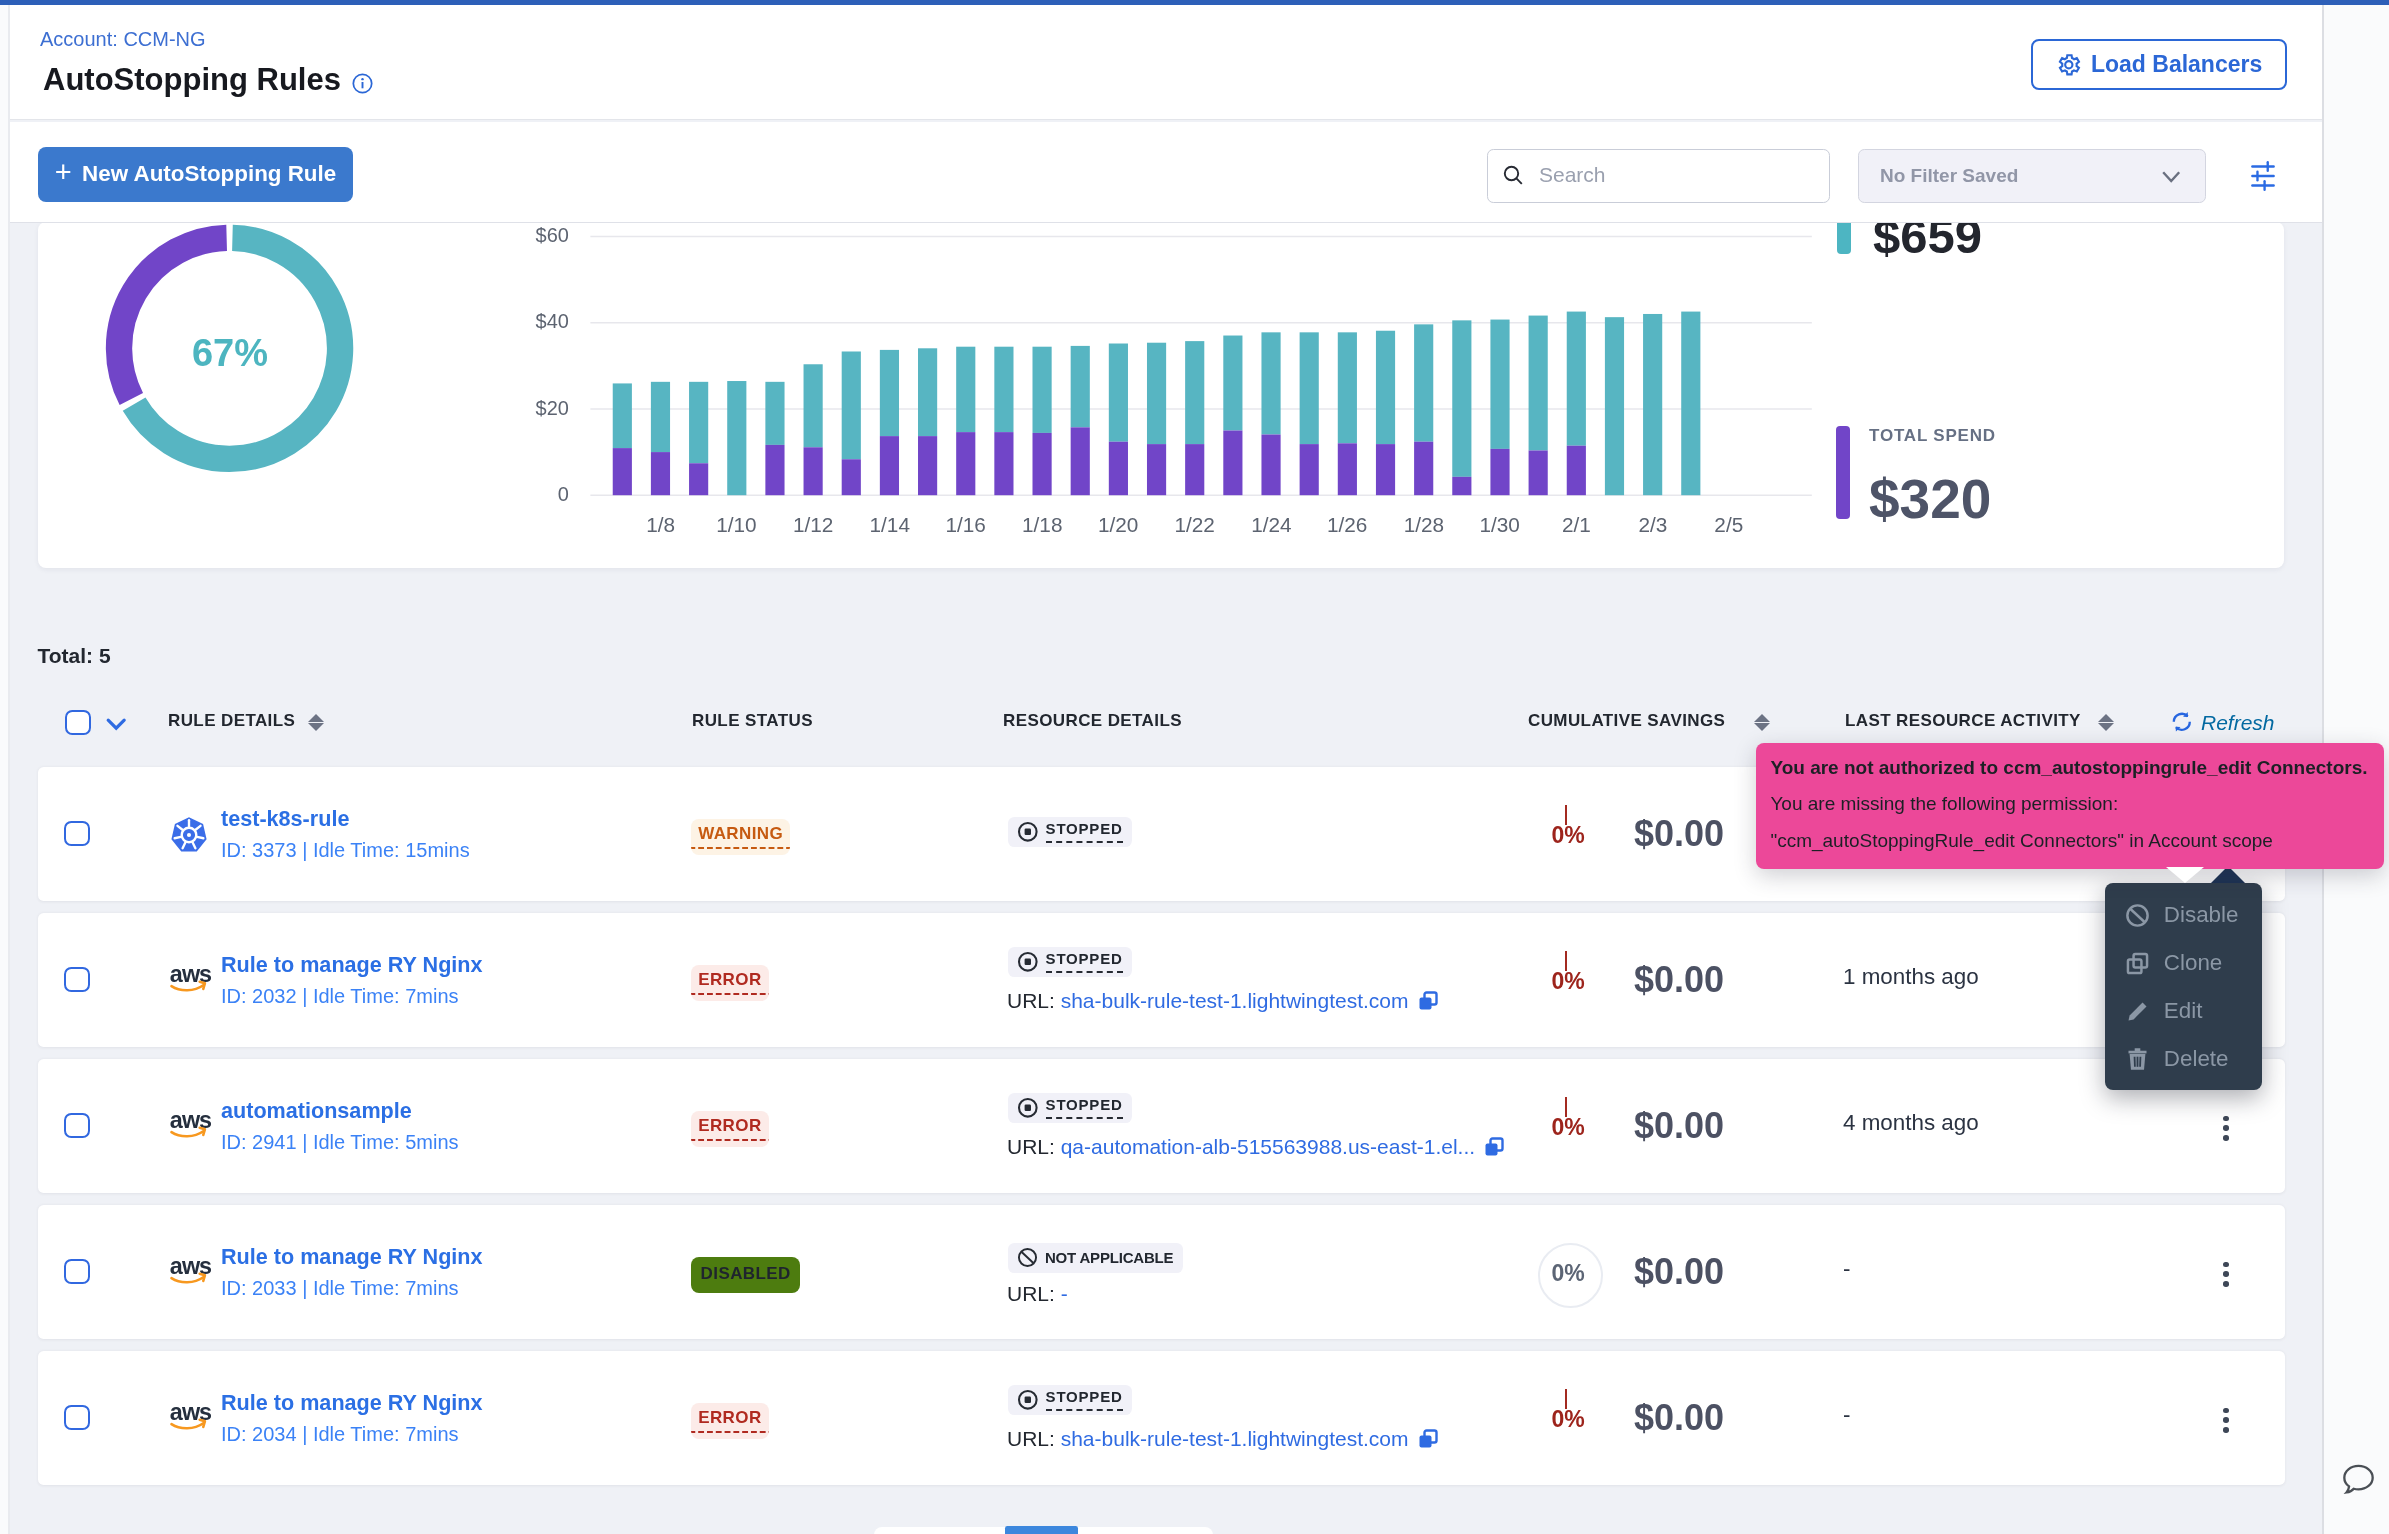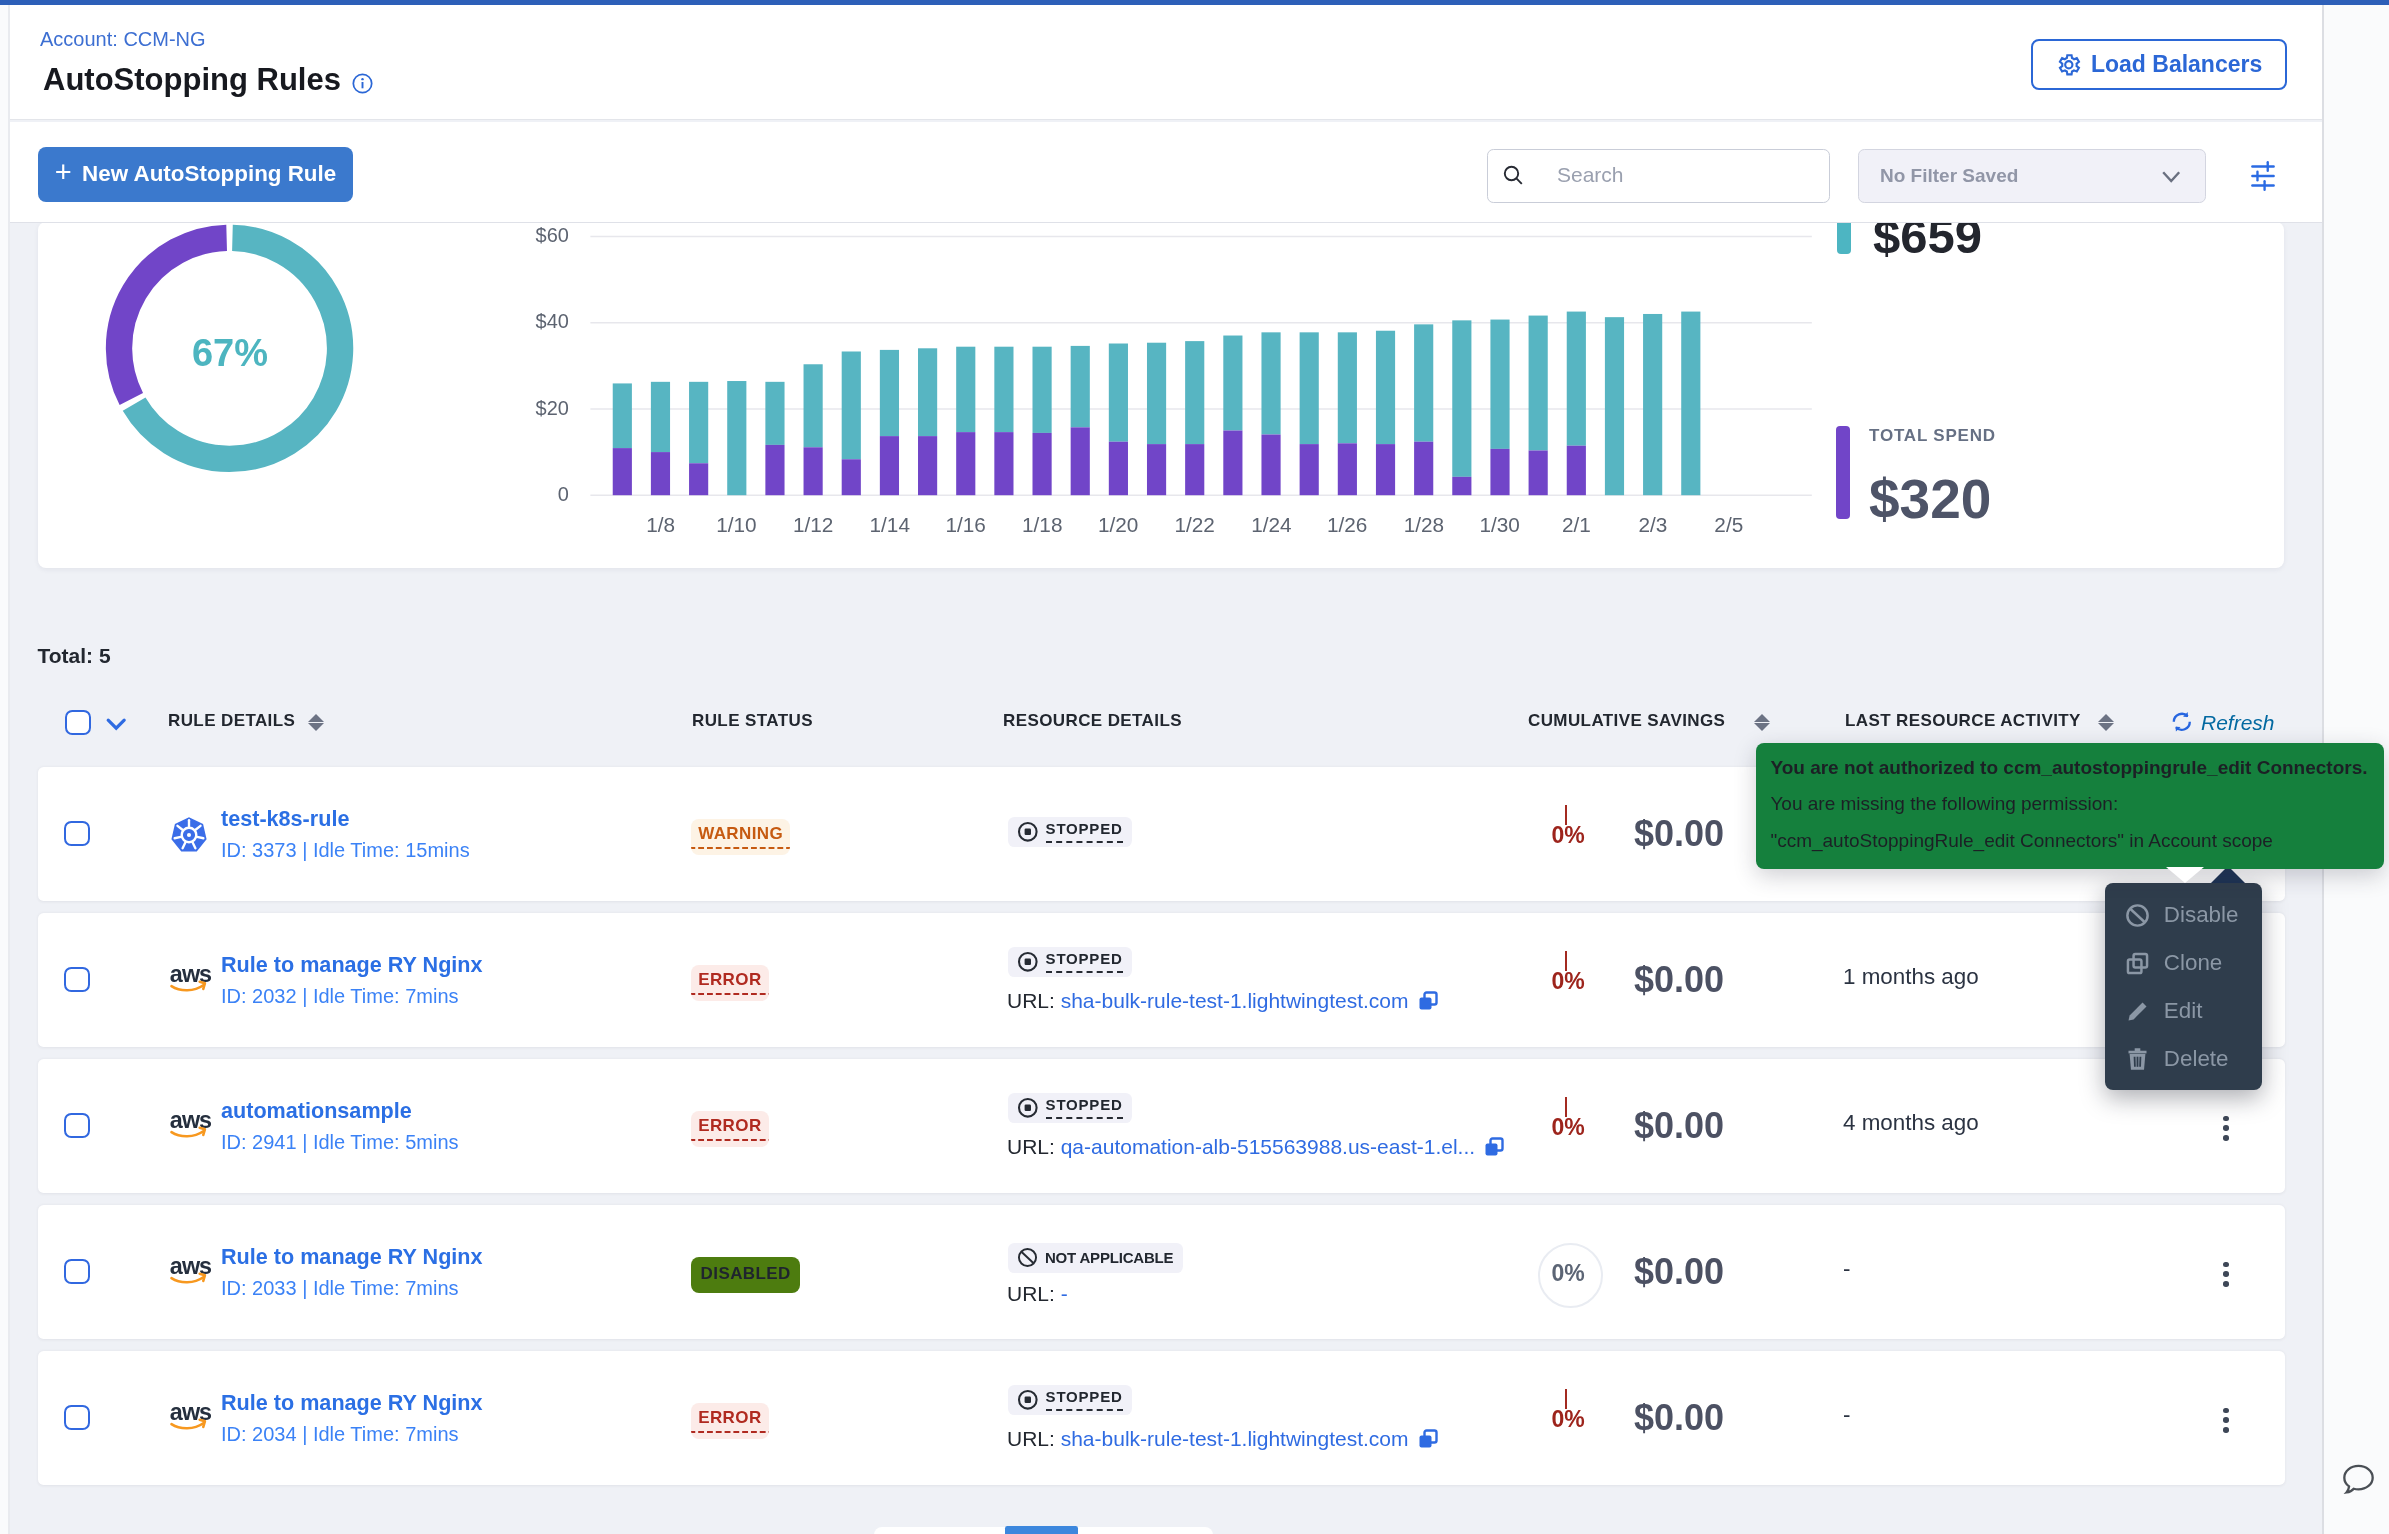--- a/index.html
+++ b/index.html
@@ -9,21 +9,21 @@
 #lline { position:absolute; left:8px; top:4.8px; width:1.6px; height:1530px; background:#e9ebef; z-index:35; }
 #rline { position:absolute; left:2322px; top:4.8px; width:1.6px; height:1530px; background:#dcdee3; z-index:35; }
 #hdr { position:absolute; left:0; top:0; width:100%; height:115px; background:#fff; border-bottom:1.6px solid #e3e5ea; z-index:30; }
 #toolbar { position:absolute; left:0; top:117px; width:100%; height:101px; background:#fff; border-bottom:1.6px solid #dfe1e8; z-index:30; }
 .acct { position:absolute; left:32px; top:23px; font-size:20px; color:#3d6fd2; }
 .title { position:absolute; left:35px; top:57px; font-size:31px; font-weight:bold; color:#17191f; }
 .info { position:absolute; left:344px; top:68px; }
 .lbbtn { position:absolute; left:2023px; top:34px; width:256px; height:51px; border:2px solid #2b67d6; border-radius:8px; background:#fff; color:#2b67d6; font-size:23px; font-weight:bold; display:flex; align-items:center; justify-content:center; }
 .newbtn { position:absolute; left:30px; top:25px; width:315px; height:55px; background:#3b79cd; border-radius:8px; color:#fff; font-size:22.4px; font-weight:bold; display:flex; align-items:center; justify-content:center; }
 .search { position:absolute; left:1479px; top:27px; width:343px; height:54px; border:1.6px solid #c9cdd8; border-radius:6.4px; background:#fff; }
-.search span { position:absolute; left:51px; top:12.8px; font-size:21px; color:#9aa0af;margin-left:18px; }
+.search span { position:absolute; left:51px; top:12.8px; font-size:21px; color:#9aa0af; }
 .filtsel { position:absolute; left:1850px; top:27px; width:348px; height:54px; background:#f1f1f8; border:1.6px solid #d3d5e0; border-radius:6.4px; }
 .filtsel span { position:absolute; left:21px; top:15px; font-size:19px; font-weight:bold; color:#9196a7; }
 #card { position:absolute; left:30px; top:217px; width:2246px; height:346px; background:#fff; border-radius:8px; box-shadow:0 1.6px 4.8px rgba(40,41,61,0.06); overflow:hidden; z-index:5; }
 .sixtyseven { position:absolute; left:112px; top:110px; width:160px; text-align:center; font-size:38px; font-weight:bold; color:#4db5c0; }
 .tsl { position:absolute; left:1831px; top:204px; font-size:17px; font-weight:bold; letter-spacing:0.8px; color:#667084; }
 .tsv { position:absolute; left:1831px; top:245px; font-size:55px; font-weight:bold; color:#4e5468; }
 .sav { position:absolute; left:1835px; top:-13.6px; font-size:49px; font-weight:bold; color:#23262e; }
 .mark { position:absolute; width:13.6px; border-radius:4px; }
 .total { position:absolute; left:29.5px; top:639px; font-size:21px; font-weight:bold; color:#22272f; z-index:6; }
 .thead { position:absolute; left:0px; top:700px; width:2316px; height:45px; z-index:6; }
@@ -51,21 +51,21 @@
 .url .lnk { color:#2f6be2; }
 .cpy { margin-left:7.2px; }
 .tick { position:absolute; left:1527px; top:38px; width:2.4px; height:20px; background:#a32a20; }
 .pct { position:absolute; left:1490px; top:55px; width:80px; text-align:center; font-size:23px; font-weight:bold; color:#9d241c; }
 .pct.gray { color:#5c6575; }
 .circ { position:absolute; left:1500px; top:38px; width:65px; height:65px; border:2.4px solid #e9ecf2; border-radius:50%; background:#fff; }
 .amt { position:absolute; left:1596px; top:46px; font-size:36px; font-weight:bold; color:#4c5163; }
 .act { position:absolute; left:1805px; top:51px; font-size:22.4px; color:#2b3342; }
 .kebab { position:absolute; }
 .kebab i { display:block; width:5.6px; height:5.6px; border-radius:50%; background:#3e4757; margin:4px 0; }
-#tooltip { position:absolute; left:1756px; top:743px; width:628px; height:126px; background:#15803d; border-radius:8px; box-shadow:0 6.4px 22.4px rgba(40,41,61,0.22); z-index:40; }
+#tooltip { position:absolute; left:1756px; top:743px; width:628px; height:126px; background:#ec4899; border-radius:8px; box-shadow:0 6.4px 22.4px rgba(40,41,61,0.22); z-index:40; }
 #tooltip .l1 { position:absolute; left:14.4px; top:14.4px; font-size:19px; font-weight:bold; color:#1c2025; }
 #tooltip .l2 { position:absolute; left:14.4px; top:50px; font-size:19px; color:#1c2025; }
 #tooltip .l3 { position:absolute; left:14.4px; top:87px; font-size:19px; color:#1c2025; }
 #tcaret { position:absolute; left:2166px; top:867px; width:0; height:0; border-left:19px solid transparent; border-right:19px solid transparent; border-top:16px solid #fff; z-index:41; }
 #menu { position:absolute; left:2105px; top:883px; width:157px; height:207px; background:#2f3d4c; border-radius:8px; box-shadow:0 8px 24px rgba(20,24,38,0.35); z-index:39; }
 #mcaret { position:absolute; left:2211px; top:866px; width:0; height:0; border-left:17.6px solid transparent; border-right:17.6px solid transparent; border-bottom:17px solid #1e3557; z-index:38; }
 .mi { position:absolute; left:19px; height:48px; display:flex; align-items:center; color:#8b97a5; font-size:22.4px; }
 .mi svg { margin-right:12.8px; }
 #pag { position:absolute; left:866px; top:1522px; width:339px; height:8px; background:#fff; border-radius:12.8px 12.8px 0 0; z-index:6; }
 #pagblue { position:absolute; left:997px; top:1521px; width:73px; height:8.8px; background:#3c87dd; border-radius:2.4px 2.4px 0 0; z-index:7; }

